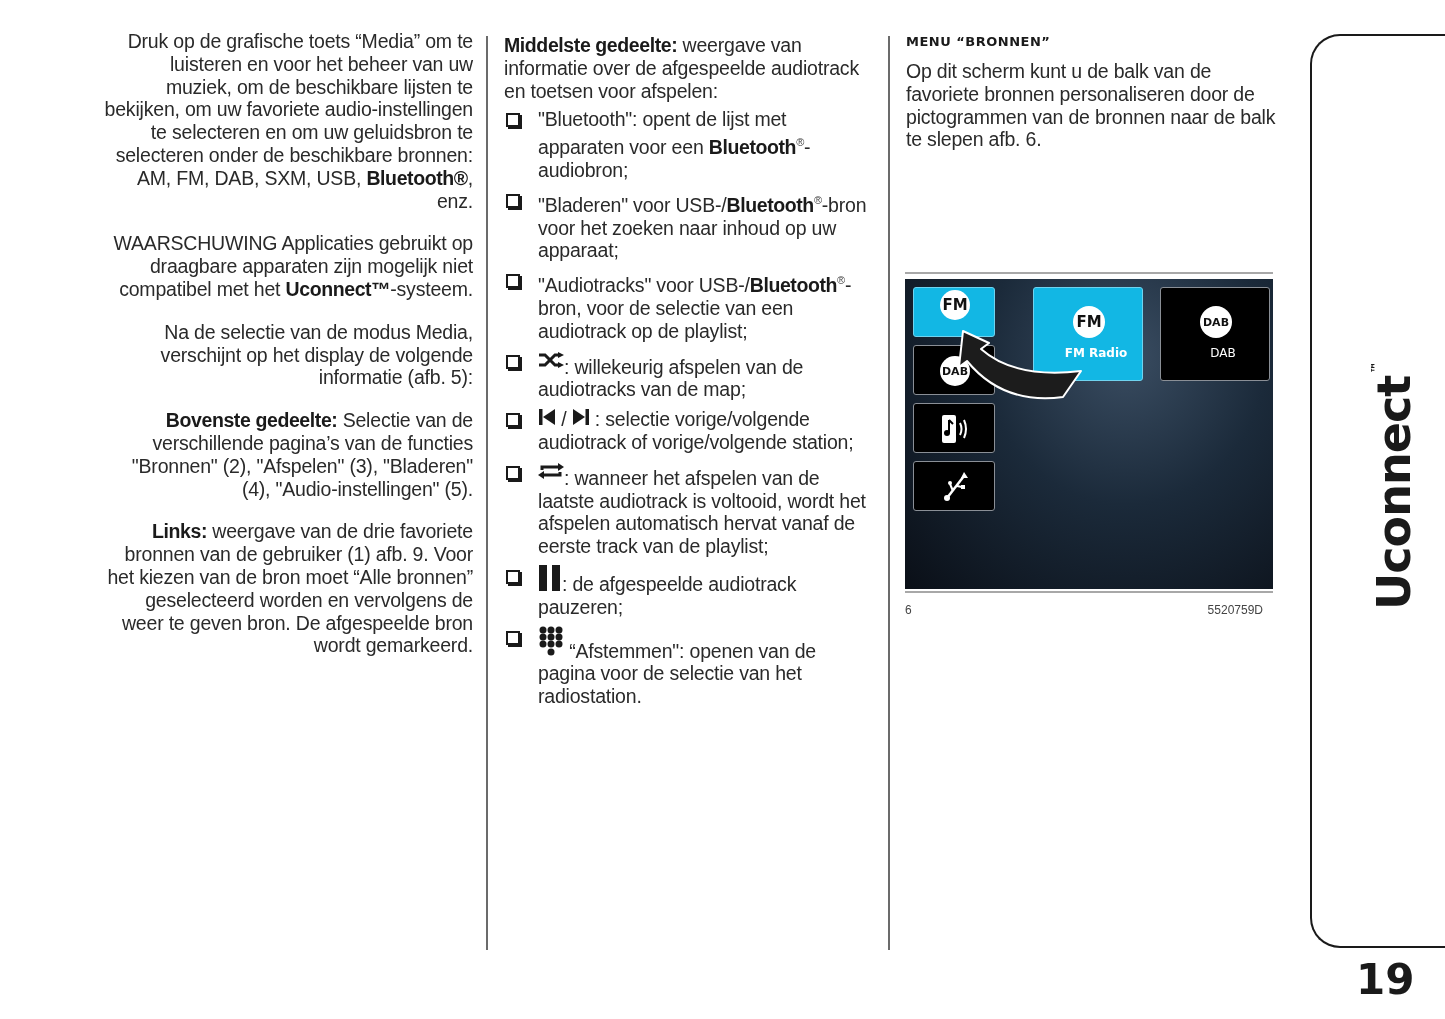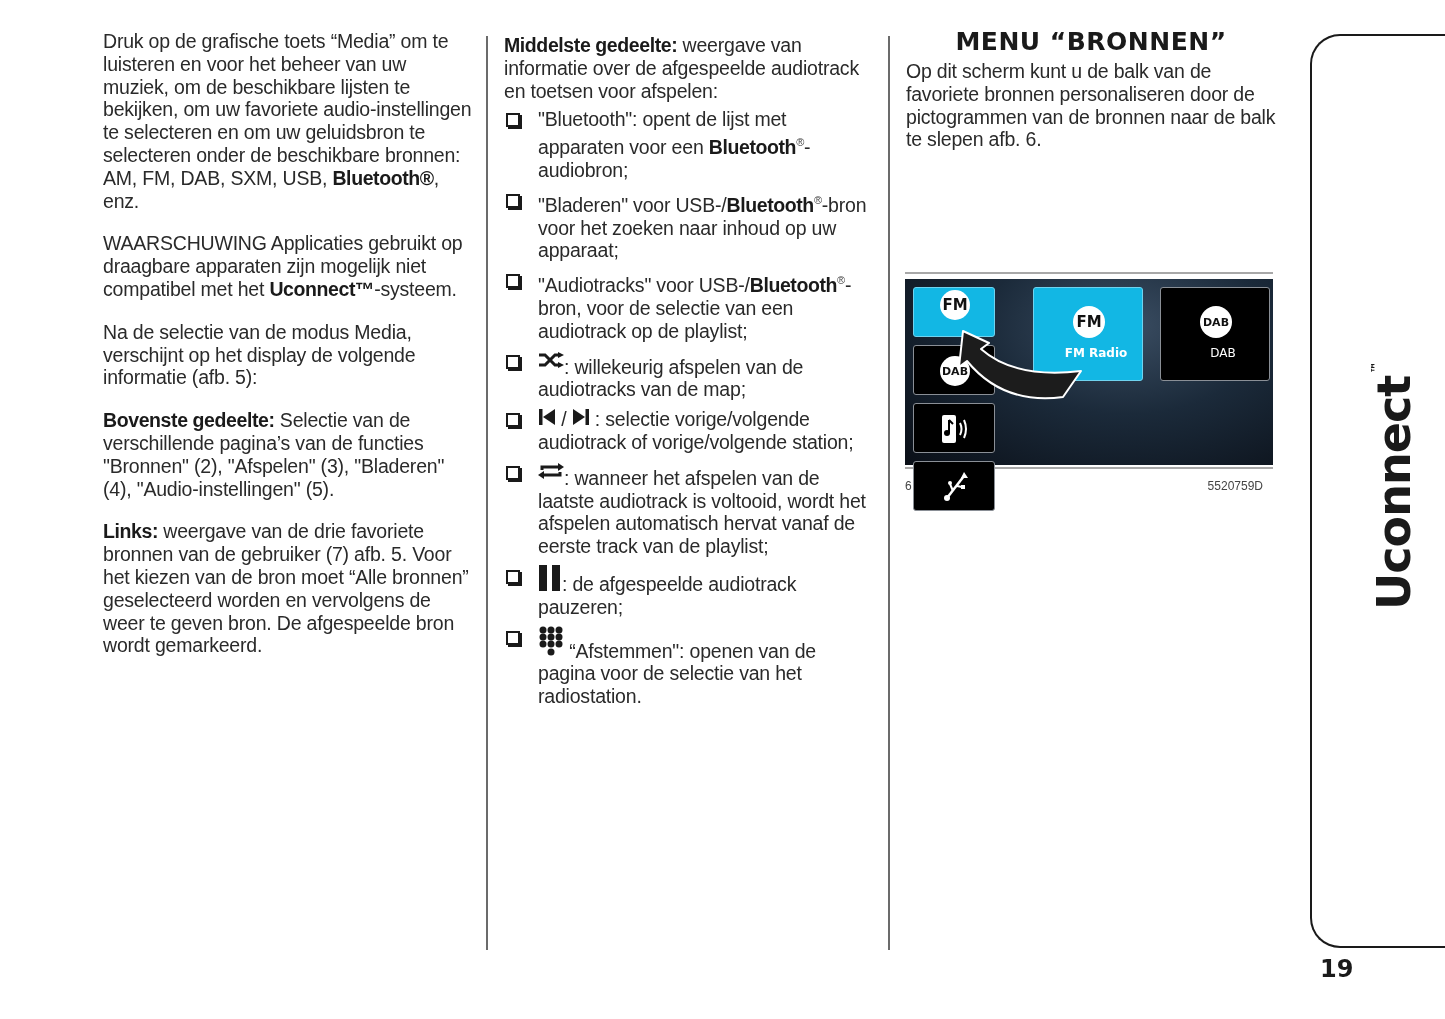--- a/index.html
+++ b/index.html
@@ -3,45 +3,45 @@
 <meta charset="utf-8">
 <style>
   html, body { margin: 0; padding: 0; background: #ffffff; }
   body {
     width: 1445px; height: 1019px; position: relative; overflow: hidden;
     font-family: "Liberation Sans", sans-serif; color: #2a2a2a;
   }
   .col { position: absolute; top: 30px; font-size: 19.5px; line-height: 22.8px; letter-spacing: -0.2px; }
   .col p { margin: 0 0 20px 0; }
   .col b { font-weight: bold; color: #1a1a1a; letter-spacing: -0.4px; }
-  #col1 { left: 103px; width: 370px; }
+  #col1 { left: 103px; width: 370px; text-align: right; }
   #col2 { left: 504px; width: 372px; }
   #col3 { left: 906px; width: 370px; }
   .divider { position: absolute; top: 36px; width: 2px; height: 914px; background: #6b6b6b; }
   #div1 { left: 486px; }
   #div2 { left: 888px; }
   .col2-intro { margin: 4px 0 6px 0 !important; }
   ul.bullets { list-style: none; margin: 0 0 8px 0; padding: 0; }
   ul.bullets li { position: relative; padding-left: 34px; margin-bottom: 7px; }
   .sq {
     position: absolute; left: 2px; top: 5px; width: 10px; height: 10px;
     border: 2px solid #1a1a1a; box-shadow: 2px 2px 0 #1a1a1a; background: #fff;
   }
   .ico { display: inline-block; vertical-align: baseline; color: #1a1a1a; }
   sup.reg { font-size: 11px; vertical-align: 8px; color: #444; }
   .section-title {
-    font-family: "DejaVu Sans", sans-serif; font-weight: bold; font-size: 25px;
-    letter-spacing: 0.5px; color: #1a1a1a; margin: 0 0 6px 0; line-height: 24px; text-align: center;
+    font-family: "DejaVu Sans", sans-serif; font-weight: bold; font-size: 13px;
+    letter-spacing: 0.5px; color: #1a1a1a; margin: 0 0 6px 0; line-height: 24px;
   }
   #col3 p { margin-bottom: 8px; }
   
   #figure { position: absolute; left: 905px; top: 272px; width: 368px; }
   .fig-rule { height: 2px; background: #a8a8a8; }
   .screen {
-    position: relative; height: 186px; margin-top: 5px;
+    position: relative; height: 310px; margin-top: 5px;
     background: radial-gradient(ellipse at 60% 25%, #3a4d62 0%, #1b2a3a 45%, #0a0f17 100%);
   }
   .tile { position: absolute; border: 1px solid #8a8f96; border-radius: 3px; box-sizing: border-box; }
   .tile.blue { background: #12b7e4; border-color: #6fd3ef; }
   .tile.black { background: #000; }
   .badge {
     position: absolute; border-radius: 50%; background: #fff; color: #111;
     font-family: "DejaVu Sans", sans-serif; font-weight: bold; display: flex;
     align-items: center; justify-content: center;
   }
@@ -52,33 +52,33 @@
     position: absolute; left: 1310px; top: 34px; width: 160px; height: 914px;
     border: 2px solid #1a1a1a; border-right: none; border-radius: 30px 0 0 30px; box-sizing: border-box;
   }
   #side-title {
     position: absolute; left: 1336px; top: 610px; transform-origin: 0 0; transform: rotate(-90deg);
     font-family: "DejaVu Sans", sans-serif; font-weight: bold; font-size: 46px; color: #1a1a1a;
     white-space: nowrap; letter-spacing: -1px; line-height: 80px;
   }
   #side-title sup { font-size: 12px; vertical-align: 30px; margin-left: 2px; }
   #page-number {
-    position: absolute; left: 1320px; top: 955px; font-family: "DejaVu Sans", sans-serif;
-    font-weight: bold; font-size: 24px; color: #1a1a1a;
+    position: absolute; left: 1356px; top: 955px; font-family: "DejaVu Sans", sans-serif;
+    font-weight: bold; font-size: 42px; color: #1a1a1a;
   }
 </style>
 </head>
 <body>
 
 <div id="col1" class="col">
   <p><span>Druk op de grafische toets “Media” om te luisteren en voor het beheer van uw muziek, om de beschikbare lijsten te bekijken, om uw favoriete audio-instellingen te selecteren en om uw geluidsbron te selecteren onder de beschikbare bronnen: AM, FM, DAB, SXM, USB, </span><b>Bluetooth®</b><span>, enz.</span></p>
   <p><span>WAARSCHUWING Applicaties gebruikt op draagbare apparaten zijn mogelijk niet compatibel met het </span><b>Uconnect™</b><span>-systeem.</span></p>
   <p>Na de selectie van de modus Media, verschijnt op het display de volgende informatie (afb. 5):</p>
   <p><b>Bovenste gedeelte:</b><span> Selectie van de verschillende pagina’s van de functies "Bronnen" (2), "Afspelen" (3), "Bladeren" (4), "Audio-instellingen" (5).</span></p>
-  <p><b>Links:</b><span> weergave van de drie favoriete bronnen van de gebruiker (7) afb. 5. Voor het kiezen van de bron moet “Alle bronnen” geselecteerd worden en vervolgens de weer te geven bron. De afgespeelde bron wordt gemarkeerd.</span></p>
+  <p><b>Links:</b><span> weergave van de drie favoriete bronnen van de gebruiker (1) afb. 9. Voor het kiezen van de bron moet “Alle bronnen” geselecteerd worden en vervolgens de weer te geven bron. De afgespeelde bron wordt gemarkeerd.</span></p>
 </div>
 
 <div id="div1" class="divider"></div>
 
 <div id="col2" class="col">
   <p class="col2-intro"><b>Middelste gedeelte:</b><span> weergave van informatie over de afgespeelde audiotrack en toetsen voor afspelen:</span></p>
   <ul class="bullets">
     <li><span class="sq"></span><span>"Bluetooth": opent de lijst met apparaten voor een </span><b>Bluetooth</b><sup class="reg">®</sup><span>-audiobron;</span></li>
     <li><span class="sq"></span><span>"Bladeren" voor USB-/</span><b>Bluetooth</b><sup class="reg">®</sup><span>-bron voor het zoeken naar inhoud op uw apparaat;</span></li>
     <li><span class="sq"></span><span>"Audiotracks" voor USB-/</span><b>Bluetooth</b><sup class="reg">®</sup><span>-bron, voor de selectie van een audiotrack op de playlist;</span></li>

